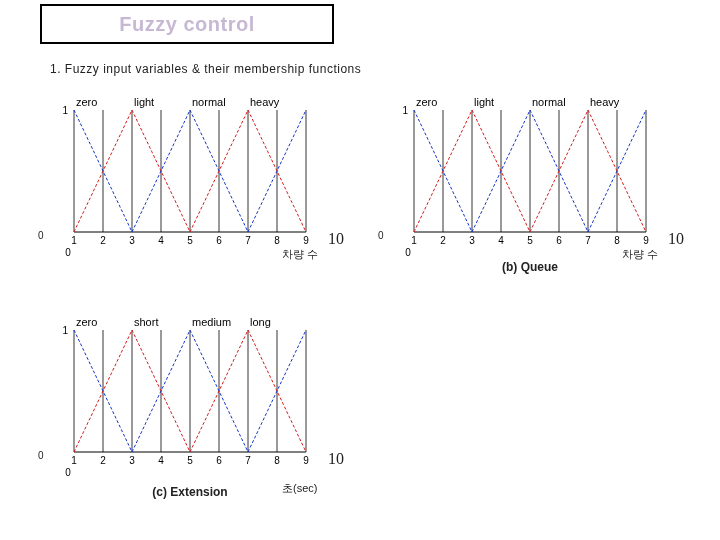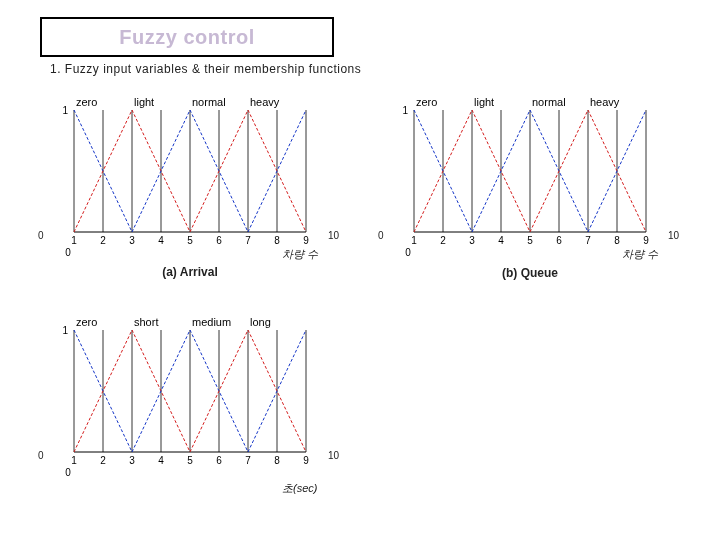--- a/index.html
+++ b/index.html
@@ -9,21 +9,21 @@
     height: 540px;
     background: #fff;
     font-family: "Malgun Gothic", "Arial", sans-serif;
     font-size: 12px;
     color: #222;
     position: relative;
   }
   .title-box {
     position: absolute;
     left: 40px;
-    top: 17px;
+    top: 4px;
     width: 290px;
     height: 36px;
     border: 2px solid #000;
     display: flex;
     align-items: center;
     justify-content: center;
     font-weight: bold;
     font-size: 20px;
     color: #c7b9d4;
     letter-spacing: 0.5px;
@@ -57,24 +57,23 @@
   .caption {
     position:absolute;
     left:0; right:0;
     text-align:center;
     font-weight:bold;
     font-size:12px;
   }
   .axis-title {
     position:absolute;
     font-size:11px;
-    font-style:italic;
   }
   .outer0  { position:absolute; font-size:10px; }
-  .outer10 { position:absolute; font-size:10px; }
+  .outer10 { position:absolute; font-size:16px;font-family:Liberation Serif, serif; }
 </style>
 </head>
 <body>
 
 <div class="title-box">
   <span>Fuzzy control</span>
 </div>
 
 <div class="section-title">1. Fuzzy input variables &amp; their membership functions</div>
 
@@ -108,21 +107,20 @@
         <text x="16" y="14" class="mf-label">zero</text>
         <path d="M14,140 L72,18 L130,140" class="mf-red"></path>
         <text x="74" y="14" class="mf-label">light</text>
         <path d="M72,140 L130,18 L188,140" class="mf-blue"></path>
         <text x="132" y="14" class="mf-label">normal</text>
         <path d="M130,140 L188,18 L246,140" class="mf-red"></path>
         <text x="190" y="14" class="mf-label">heavy</text>
         <path d="M188,140 L246,18 L246,18" class="mf-blue"></path>
       </svg>
   </div>
-  <div class="caption" style="top:173px;">(a) Arrival</div>
   <div class="axis-title" style="left:222px; top:155px;">차량 수</div>
 </div>
 
 <div class="chart-wrap b">
   <div class="outer0" style="left:-22px; top:138px;">0</div>
   <div class="outer10" style="left:268px; top:138px;">10</div>
   <div class="chart">
     <svg width="260" height="175">
         <text x="8" y="22" class="y-label">1</text>
         <line x1="14" y1="18" x2="14" y2="140" class="grid"></line>
@@ -149,21 +147,21 @@
         <text x="16" y="14" class="mf-label">zero</text>
         <path d="M14,140 L72,18 L130,140" class="mf-red"></path>
         <text x="74" y="14" class="mf-label">light</text>
         <path d="M72,140 L130,18 L188,140" class="mf-blue"></path>
         <text x="132" y="14" class="mf-label">normal</text>
         <path d="M130,140 L188,18 L246,140" class="mf-red"></path>
         <text x="190" y="14" class="mf-label">heavy</text>
         <path d="M188,140 L246,18 L246,18" class="mf-blue"></path>
       </svg>
   </div>
-  <div class="caption" style="top:174px;">(b) Queue</div>
+  <div class="caption" style="top:168px;">(b) Queue</div>
   <div class="axis-title" style="left:222px; top:155px;">차량 수</div>
 </div>
 
 <div class="chart-wrap c">
   <div class="outer0" style="left:-22px; top:138px;">0</div>
   <div class="outer10" style="left:268px; top:138px;">10</div>
   <div class="chart">
     <svg width="260" height="175">
         <text x="8" y="22" class="y-label">1</text>
         <line x1="14" y1="18" x2="14" y2="140" class="grid"></line>
@@ -190,14 +188,15 @@
         <text x="16" y="14" class="mf-label">zero</text>
         <path d="M14,140 L72,18 L130,140" class="mf-red"></path>
         <text x="74" y="14" class="mf-label">short</text>
         <path d="M72,140 L130,18 L188,140" class="mf-blue"></path>
         <text x="132" y="14" class="mf-label">medium</text>
         <path d="M130,140 L188,18 L246,140" class="mf-red"></path>
         <text x="190" y="14" class="mf-label">long</text>
         <path d="M188,140 L246,18 L246,18" class="mf-blue"></path>
       </svg>
   </div>
+  <div class="caption" style="top:173px;">(c) Extension</div>
   <div class="axis-title" style="left:222px; top:169px;">초(sec)</div>
 </div>
 
 </body></html>

